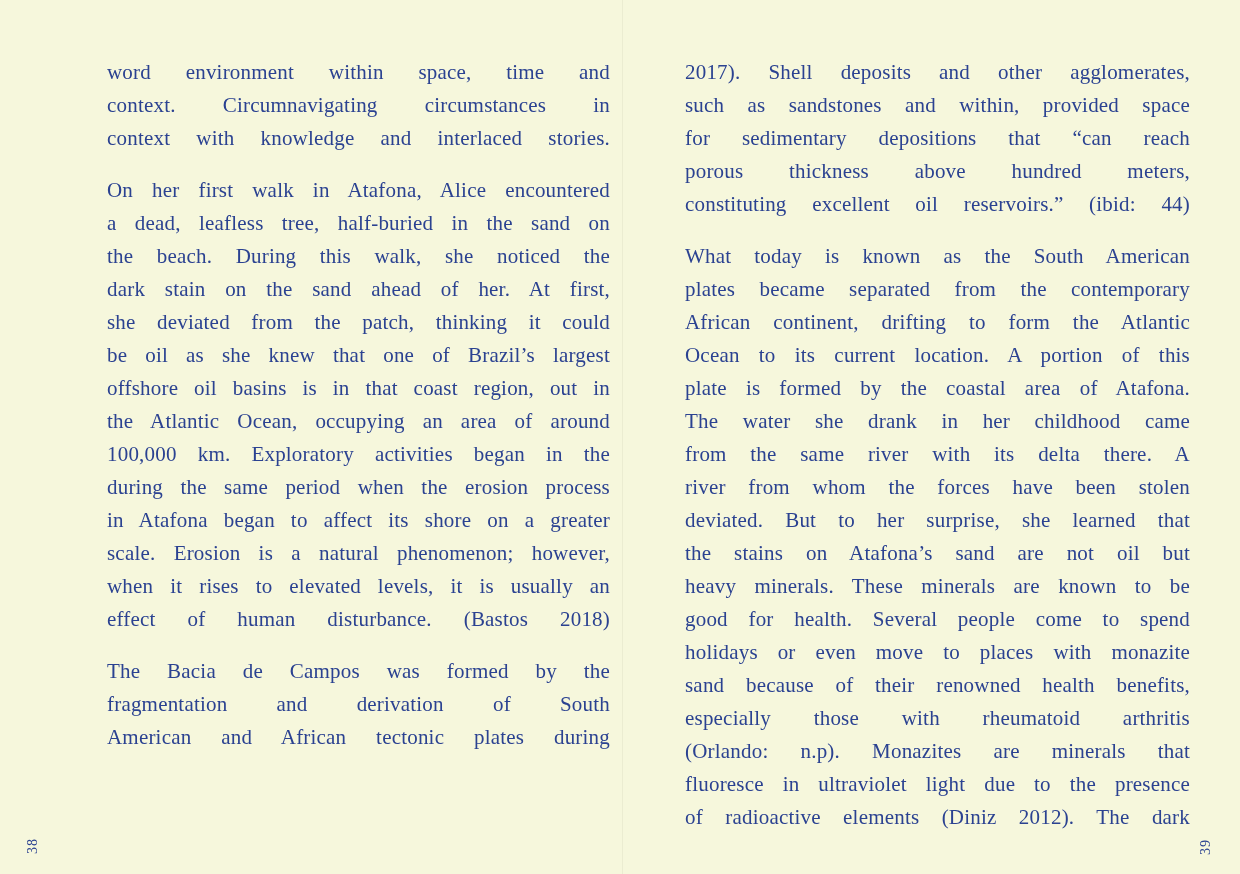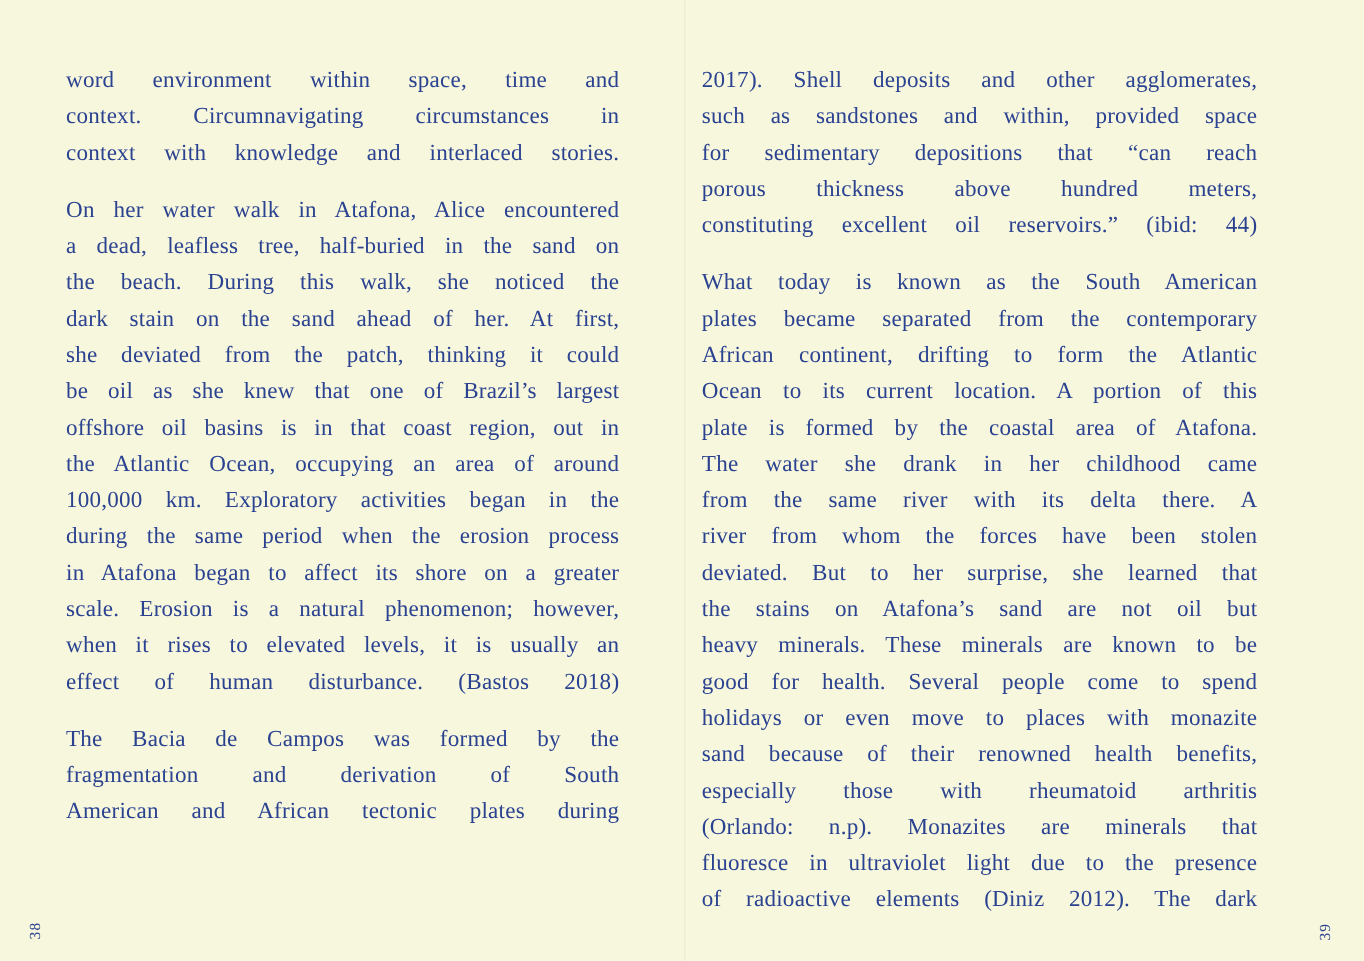--- a/index.html
+++ b/index.html
@@ -27,20 +27,21 @@
     height: 874px;
     background: rgba(120, 120, 90, 0.08);
   }
   .page-text {
     position: absolute;
     top: 56px;
     color: var(--ink, #2b4291);
     font-size: 21px;
     line-height: 33px;
     letter-spacing: 0.2px;
+    margin-left: 47px;
   }
   .page-text.left {
     left: 60px;
     width: 503px;
   }
   .page-text.right {
     left: 638px;
     width: 505px;
   }
   .para + .para {
@@ -75,21 +76,21 @@
 <div class="spread">
   <div class="gutter-seam"></div>
 
   <div class="page-text left">
       <div class="para">
         <div class="line">word environment within space, time and</div>
         <div class="line">context. Circumnavigating circumstances in</div>
         <div class="line">context with knowledge and interlaced stories.</div>
       </div>
       <div class="para">
-        <div class="line">On her water walk in Atafona, Alice encountered</div>
+        <div class="line">On her first walk in Atafona, Alice encountered</div>
         <div class="line">a dead, leafless tree, half-buried in the sand on</div>
         <div class="line">the beach. During this walk, she noticed the</div>
         <div class="line">dark stain on the sand ahead of her. At first,</div>
         <div class="line">she deviated from the patch, thinking it could</div>
         <div class="line">be oil as she knew that one of Brazil’s largest</div>
         <div class="line">offshore oil basins is in that coast region, out in</div>
         <div class="line">the Atlantic Ocean, occupying an area of around</div>
         <div class="line">100,000 km. Exploratory activities began in the</div>
         <div class="line">during the same period when the erosion process</div>
         <div class="line">in Atafona began to affect its shore on a greater</div>

